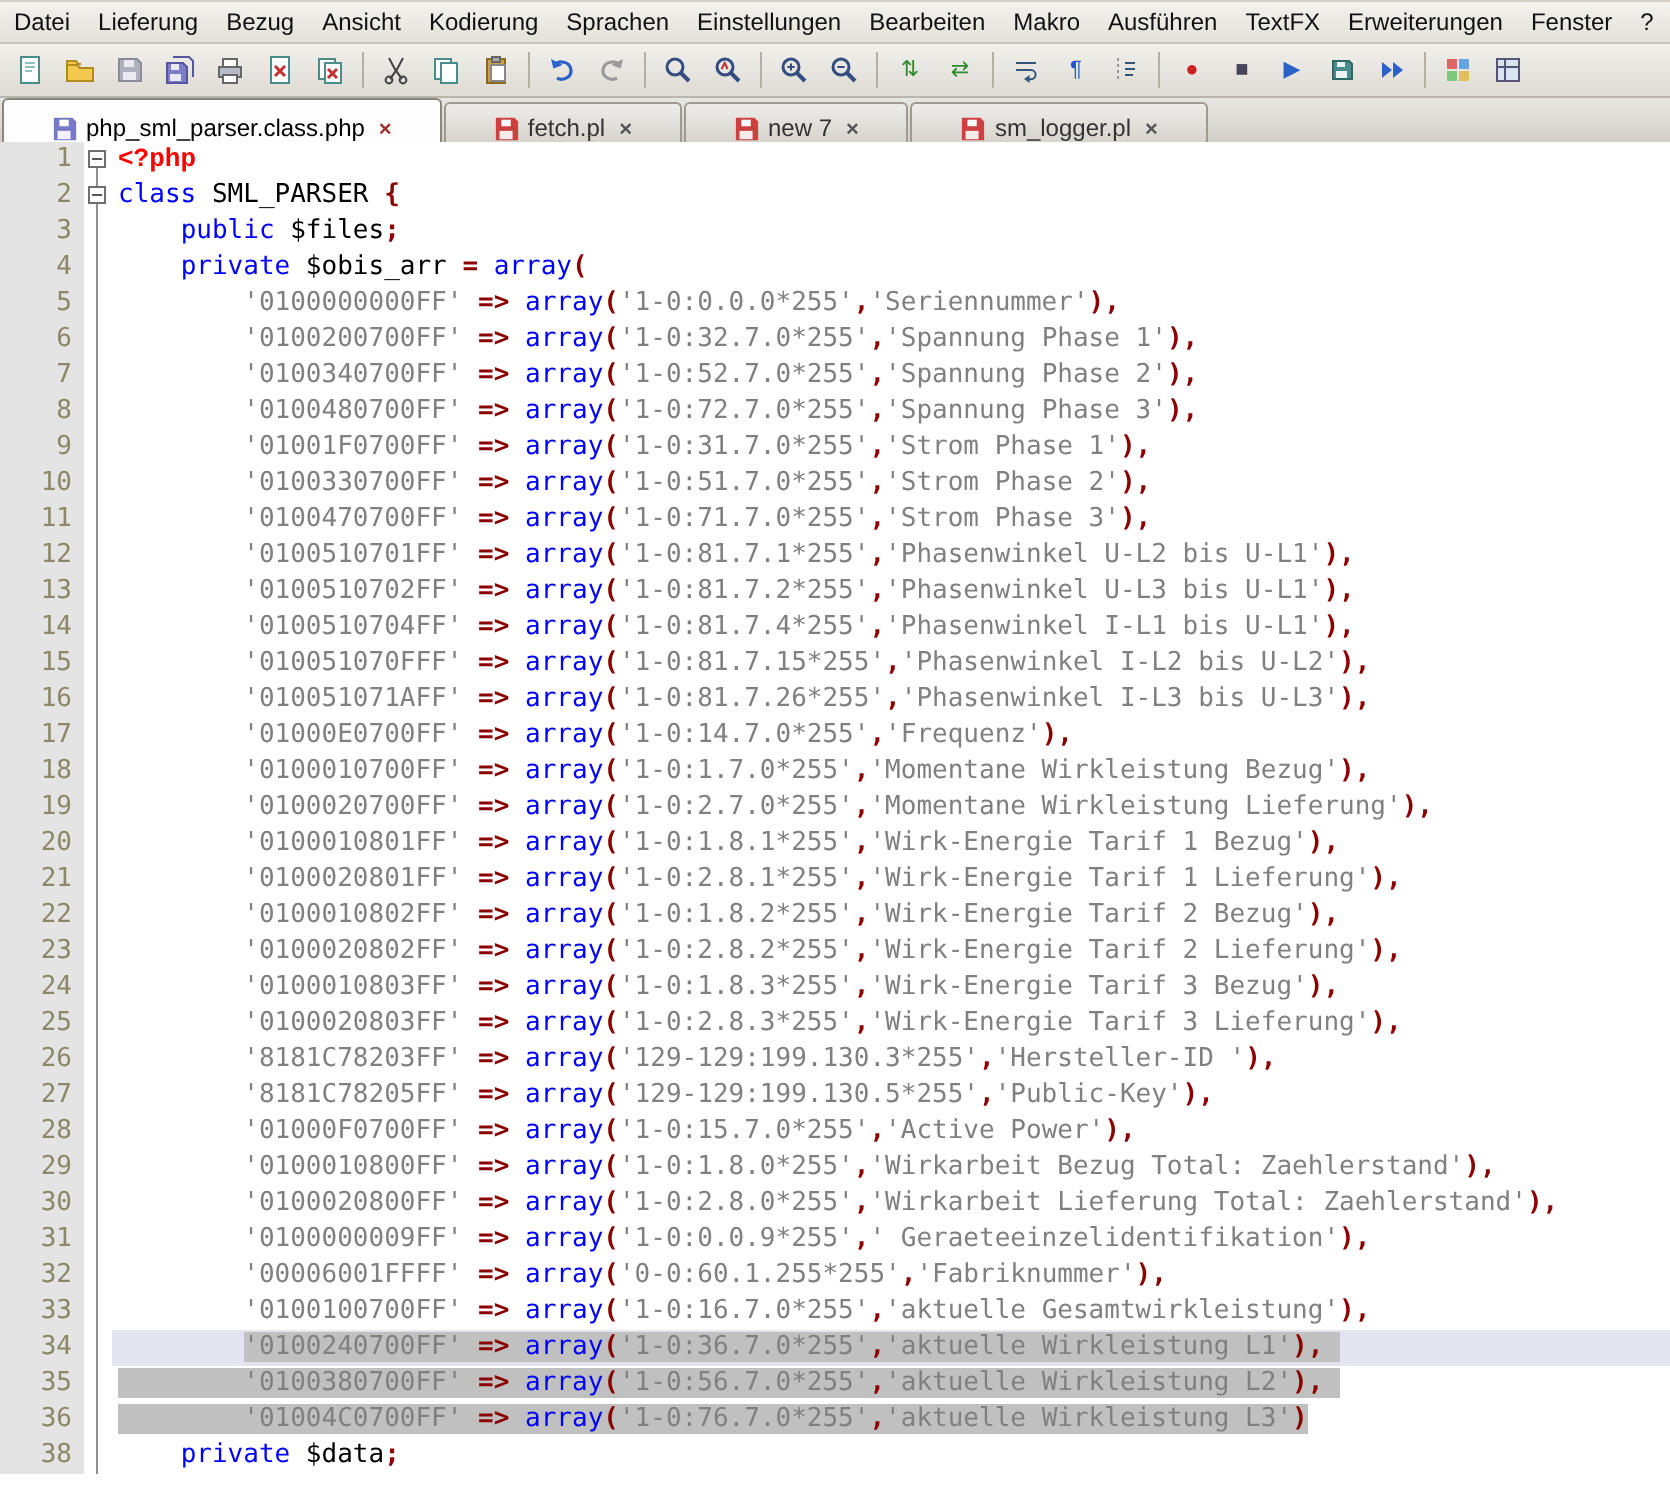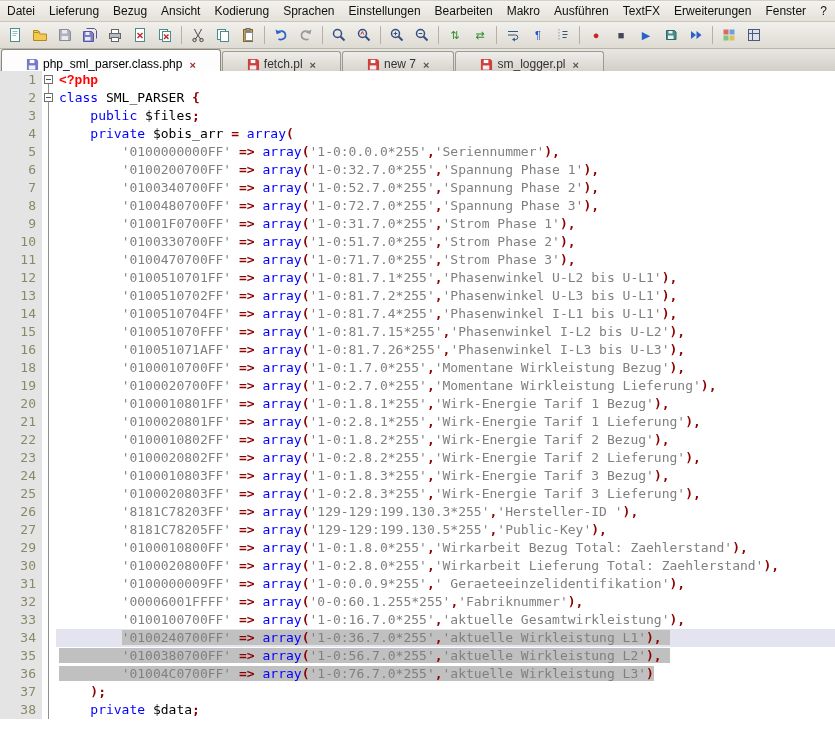--- a/index.html
+++ b/index.html
@@ -432,20 +432,25 @@
         <span class="ln">15</span>
         <span class="fold fp"></span>
         <span class="codeln"><span class="tk-w">        </span><span class="tk-s">'010051070FFF'</span><span class="tk-d"> </span><span class="tk-o">=&gt;</span><span class="tk-d"> </span><span class="tk-k">array</span><span class="tk-o">(</span><span class="tk-s">'1-0:81.7.15*255'</span><span class="tk-o">,</span><span class="tk-s">'Phasenwinkel I-L2 bis U-L2'</span><span class="tk-o">),</span></span>
       </div>
       <div class="line">
         <span class="ln">16</span>
         <span class="fold fp"></span>
         <span class="codeln"><span class="tk-w">        </span><span class="tk-s">'010051071AFF'</span><span class="tk-d"> </span><span class="tk-o">=&gt;</span><span class="tk-d"> </span><span class="tk-k">array</span><span class="tk-o">(</span><span class="tk-s">'1-0:81.7.26*255'</span><span class="tk-o">,</span><span class="tk-s">'Phasenwinkel I-L3 bis U-L3'</span><span class="tk-o">),</span></span>
       </div>
       <div class="line">
+        <span class="ln">17</span>
+        <span class="fold fp"></span>
+        <span class="codeln"><span class="tk-w">        </span><span class="tk-s">'01000E0700FF'</span><span class="tk-d"> </span><span class="tk-o">=&gt;</span><span class="tk-d"> </span><span class="tk-k">array</span><span class="tk-o">(</span><span class="tk-s">'1-0:14.7.0*255'</span><span class="tk-o">,</span><span class="tk-s">'Frequenz'</span><span class="tk-o">),</span></span>
+      </div>
+      <div class="line">
         <span class="ln">18</span>
         <span class="fold fp"></span>
         <span class="codeln"><span class="tk-w">        </span><span class="tk-s">'0100010700FF'</span><span class="tk-d"> </span><span class="tk-o">=&gt;</span><span class="tk-d"> </span><span class="tk-k">array</span><span class="tk-o">(</span><span class="tk-s">'1-0:1.7.0*255'</span><span class="tk-o">,</span><span class="tk-s">'Momentane Wirkleistung Bezug'</span><span class="tk-o">),</span></span>
       </div>
       <div class="line">
         <span class="ln">19</span>
         <span class="fold fp"></span>
         <span class="codeln"><span class="tk-w">        </span><span class="tk-s">'0100020700FF'</span><span class="tk-d"> </span><span class="tk-o">=&gt;</span><span class="tk-d"> </span><span class="tk-k">array</span><span class="tk-o">(</span><span class="tk-s">'1-0:2.7.0*255'</span><span class="tk-o">,</span><span class="tk-s">'Momentane Wirkleistung Lieferung'</span><span class="tk-o">),</span></span>
       </div>
       <div class="line">
@@ -480,20 +485,25 @@
       </div>
       <div class="line">
         <span class="ln">26</span>
         <span class="fold fp"></span>
         <span class="codeln"><span class="tk-w">        </span><span class="tk-s">'8181C78203FF'</span><span class="tk-d"> </span><span class="tk-o">=&gt;</span><span class="tk-d"> </span><span class="tk-k">array</span><span class="tk-o">(</span><span class="tk-s">'129-129:199.130.3*255'</span><span class="tk-o">,</span><span class="tk-s">'Hersteller-ID '</span><span class="tk-o">),</span></span>
       </div>
       <div class="line">
         <span class="ln">27</span>
         <span class="fold fp"></span>
         <span class="codeln"><span class="tk-w">        </span><span class="tk-s">'8181C78205FF'</span><span class="tk-d"> </span><span class="tk-o">=&gt;</span><span class="tk-d"> </span><span class="tk-k">array</span><span class="tk-o">(</span><span class="tk-s">'129-129:199.130.5*255'</span><span class="tk-o">,</span><span class="tk-s">'Public-Key'</span><span class="tk-o">),</span></span>
+      </div>
+      <div class="line">
+        <span class="ln">28</span>
+        <span class="fold fp"></span>
+        <span class="codeln"><span class="tk-w">        </span><span class="tk-s">'01000F0700FF'</span><span class="tk-d"> </span><span class="tk-o">=&gt;</span><span class="tk-d"> </span><span class="tk-k">array</span><span class="tk-o">(</span><span class="tk-s">'1-0:15.7.0*255'</span><span class="tk-o">,</span><span class="tk-s">'Active Power'</span><span class="tk-o">),</span></span>
       </div>
       <div class="line">
         <span class="ln">29</span>
         <span class="fold fp"></span>
         <span class="codeln"><span class="tk-w">        </span><span class="tk-s">'0100010800FF'</span><span class="tk-d"> </span><span class="tk-o">=&gt;</span><span class="tk-d"> </span><span class="tk-k">array</span><span class="tk-o">(</span><span class="tk-s">'1-0:1.8.0*255'</span><span class="tk-o">,</span><span class="tk-s">'Wirkarbeit Bezug Total: Zaehlerstand'</span><span class="tk-o">),</span></span>
       </div>
       <div class="line">
         <span class="ln">30</span>
         <span class="fold fp"></span>
         <span class="codeln"><span class="tk-w">        </span><span class="tk-s">'0100020800FF'</span><span class="tk-d"> </span><span class="tk-o">=&gt;</span><span class="tk-d"> </span><span class="tk-k">array</span><span class="tk-o">(</span><span class="tk-s">'1-0:2.8.0*255'</span><span class="tk-o">,</span><span class="tk-s">'Wirkarbeit Lieferung Total: Zaehlerstand'</span><span class="tk-o">),</span></span>
@@ -520,25 +530,20 @@
       </div>
       <div class="line">
         <span class="ln">35</span>
         <span class="fold fp"></span>
         <span class="codeln"><span class="sel"><span class="tk-w">        </span><span class="tk-s">'0100380700FF'</span><span class="tk-d"> </span><span class="tk-o">=&gt;</span><span class="tk-d"> </span><span class="tk-k">array</span><span class="tk-o">(</span><span class="tk-s">'1-0:56.7.0*255'</span><span class="tk-o">,</span><span class="tk-s">'aktuelle Wirkleistung L2'</span><span class="tk-o">),</span><span> </span></span></span>
       </div>
       <div class="line">
         <span class="ln">36</span>
         <span class="fold fp"></span>
         <span class="codeln"><span class="sel"><span class="tk-w">        </span><span class="tk-s">'01004C0700FF'</span><span class="tk-d"> </span><span class="tk-o">=&gt;</span><span class="tk-d"> </span><span class="tk-k">array</span><span class="tk-o">(</span><span class="tk-s">'1-0:76.7.0*255'</span><span class="tk-o">,</span><span class="tk-s">'aktuelle Wirkleistung L3'</span><span class="tk-o">)</span></span></span>
-      </div>
-      <div class="line">
-        <span class="ln">37</span>
-        <span class="fold fp"></span>
-        <span class="codeln"><span class="tk-w">    </span><span class="tk-o">);</span></span>
       </div>
       <div class="line">
         <span class="ln">38</span>
         <span class="fold fp"></span>
         <span class="codeln"><span class="tk-w">    </span><span class="tk-k">private</span><span class="tk-d"> $data</span><span class="tk-o">;</span></span>
       </div>
     </div>
 </div>
 
 </body></html>

